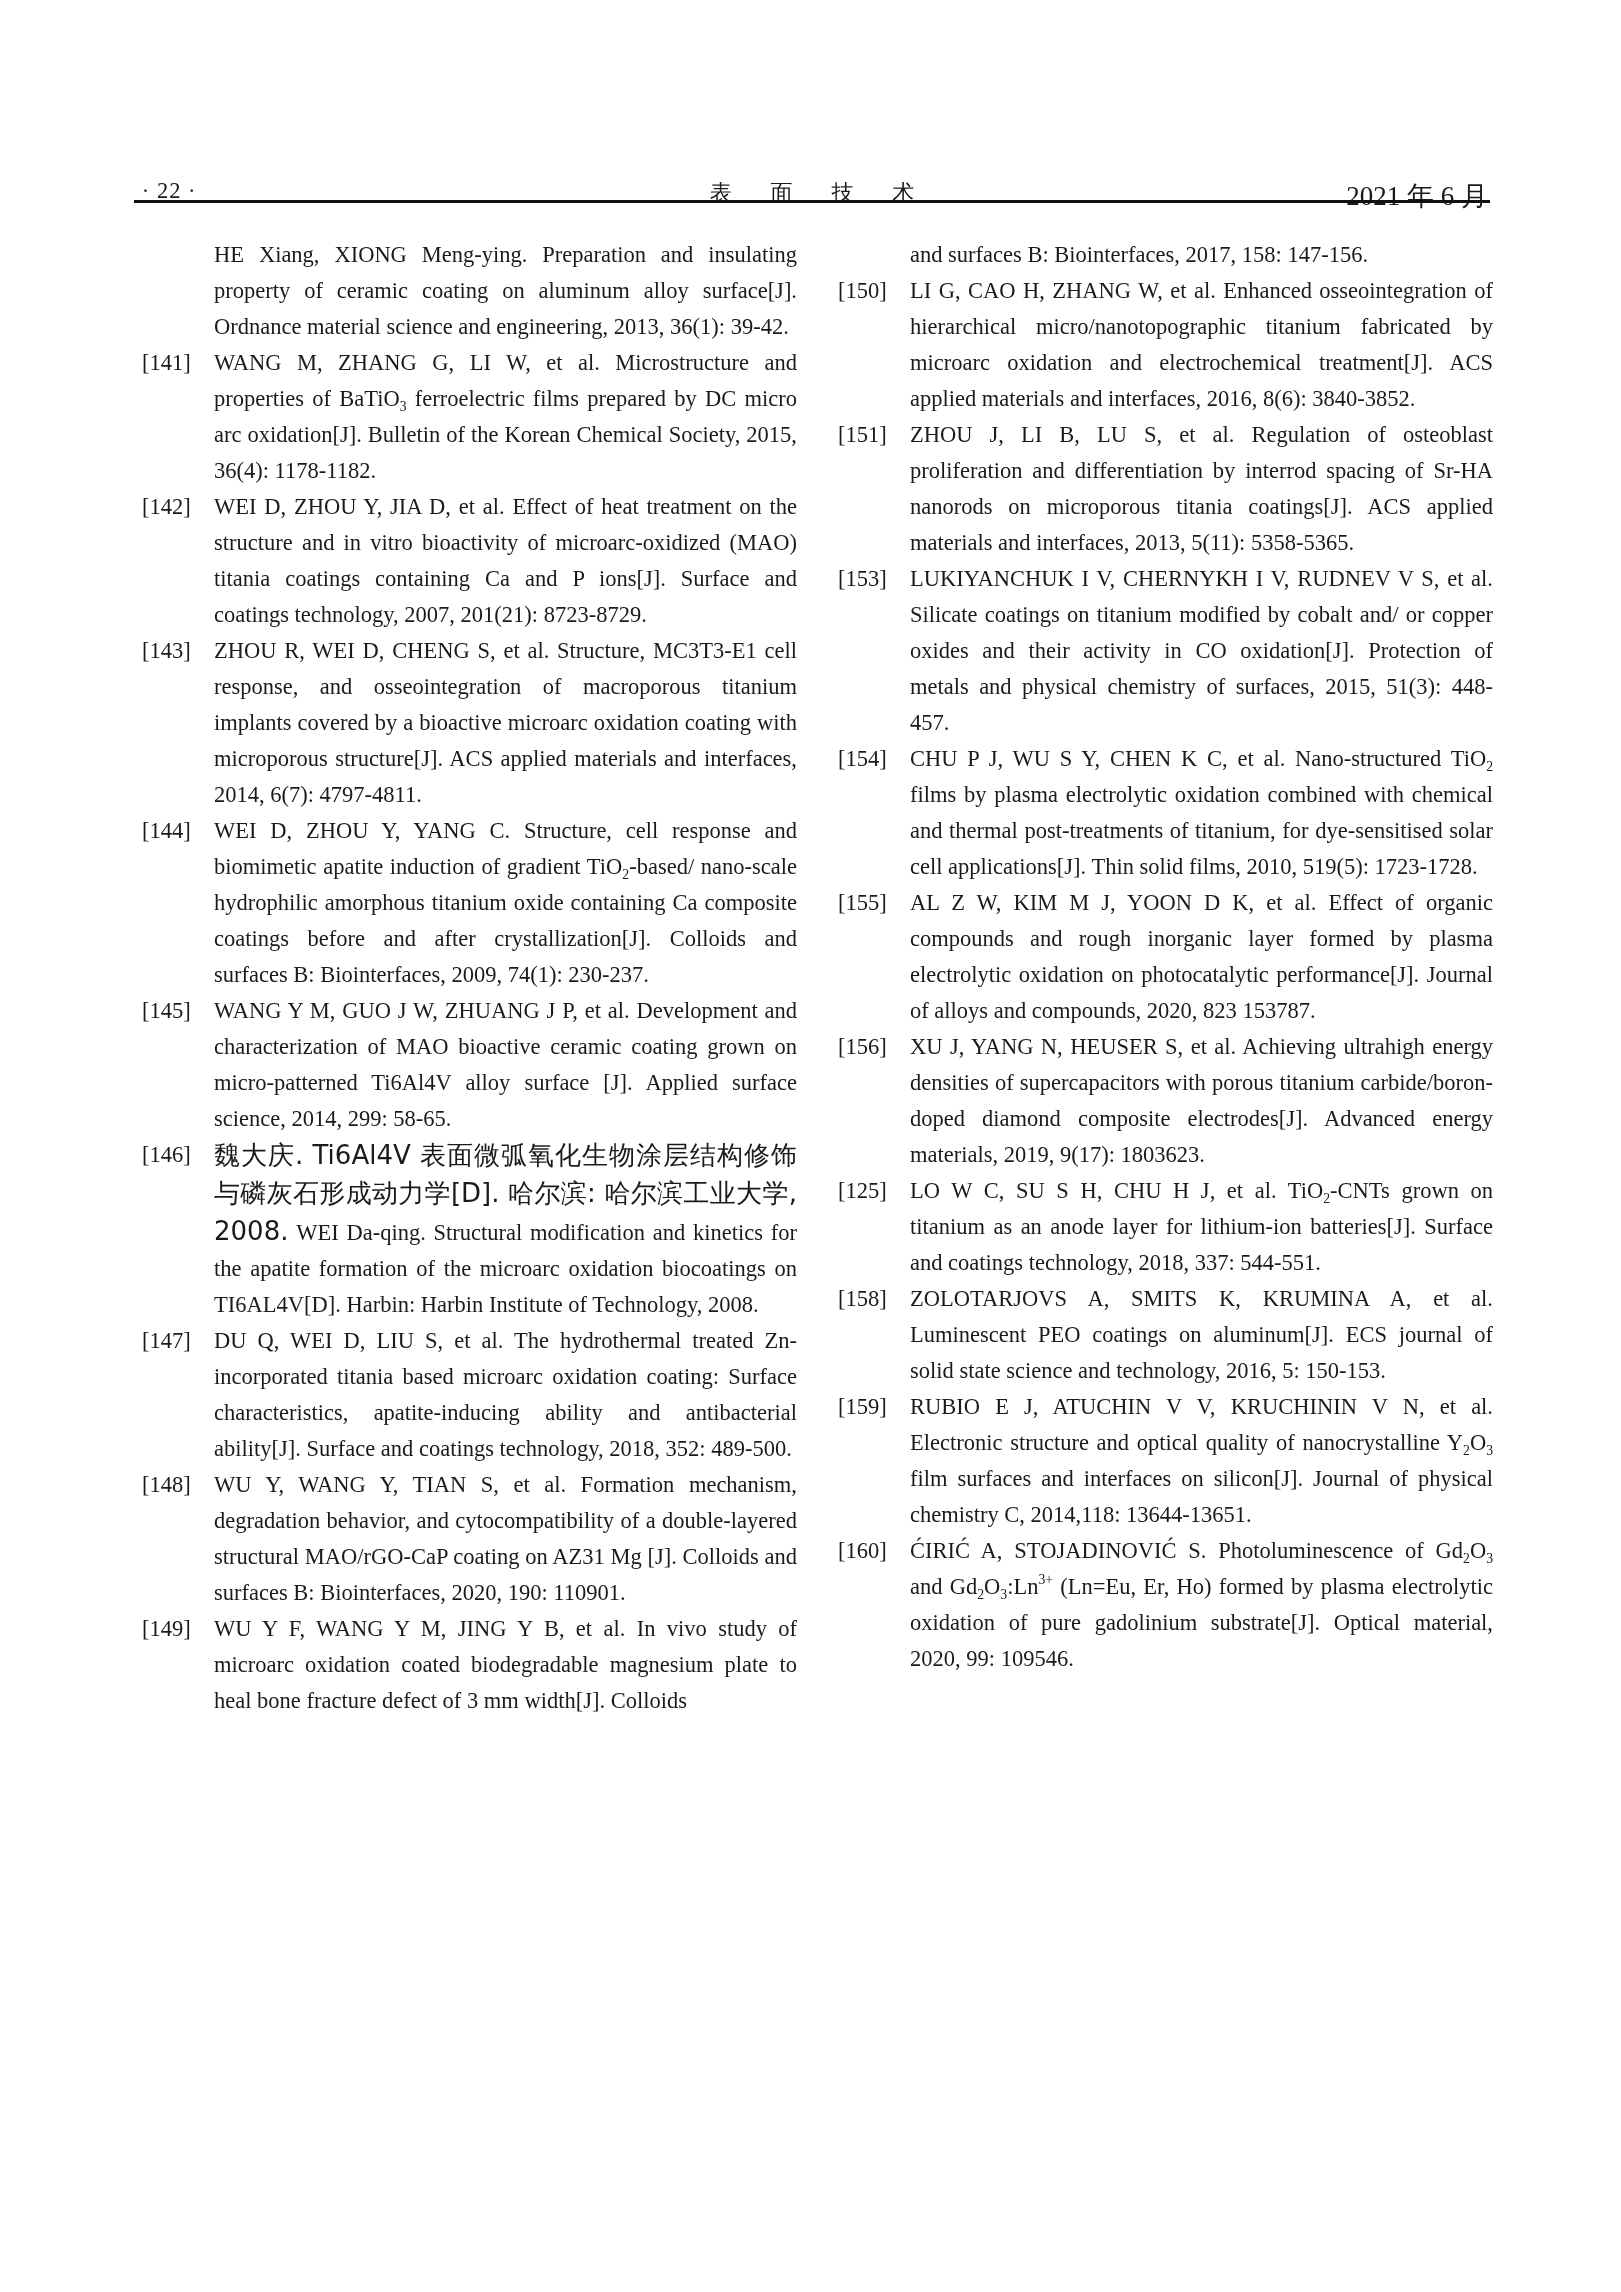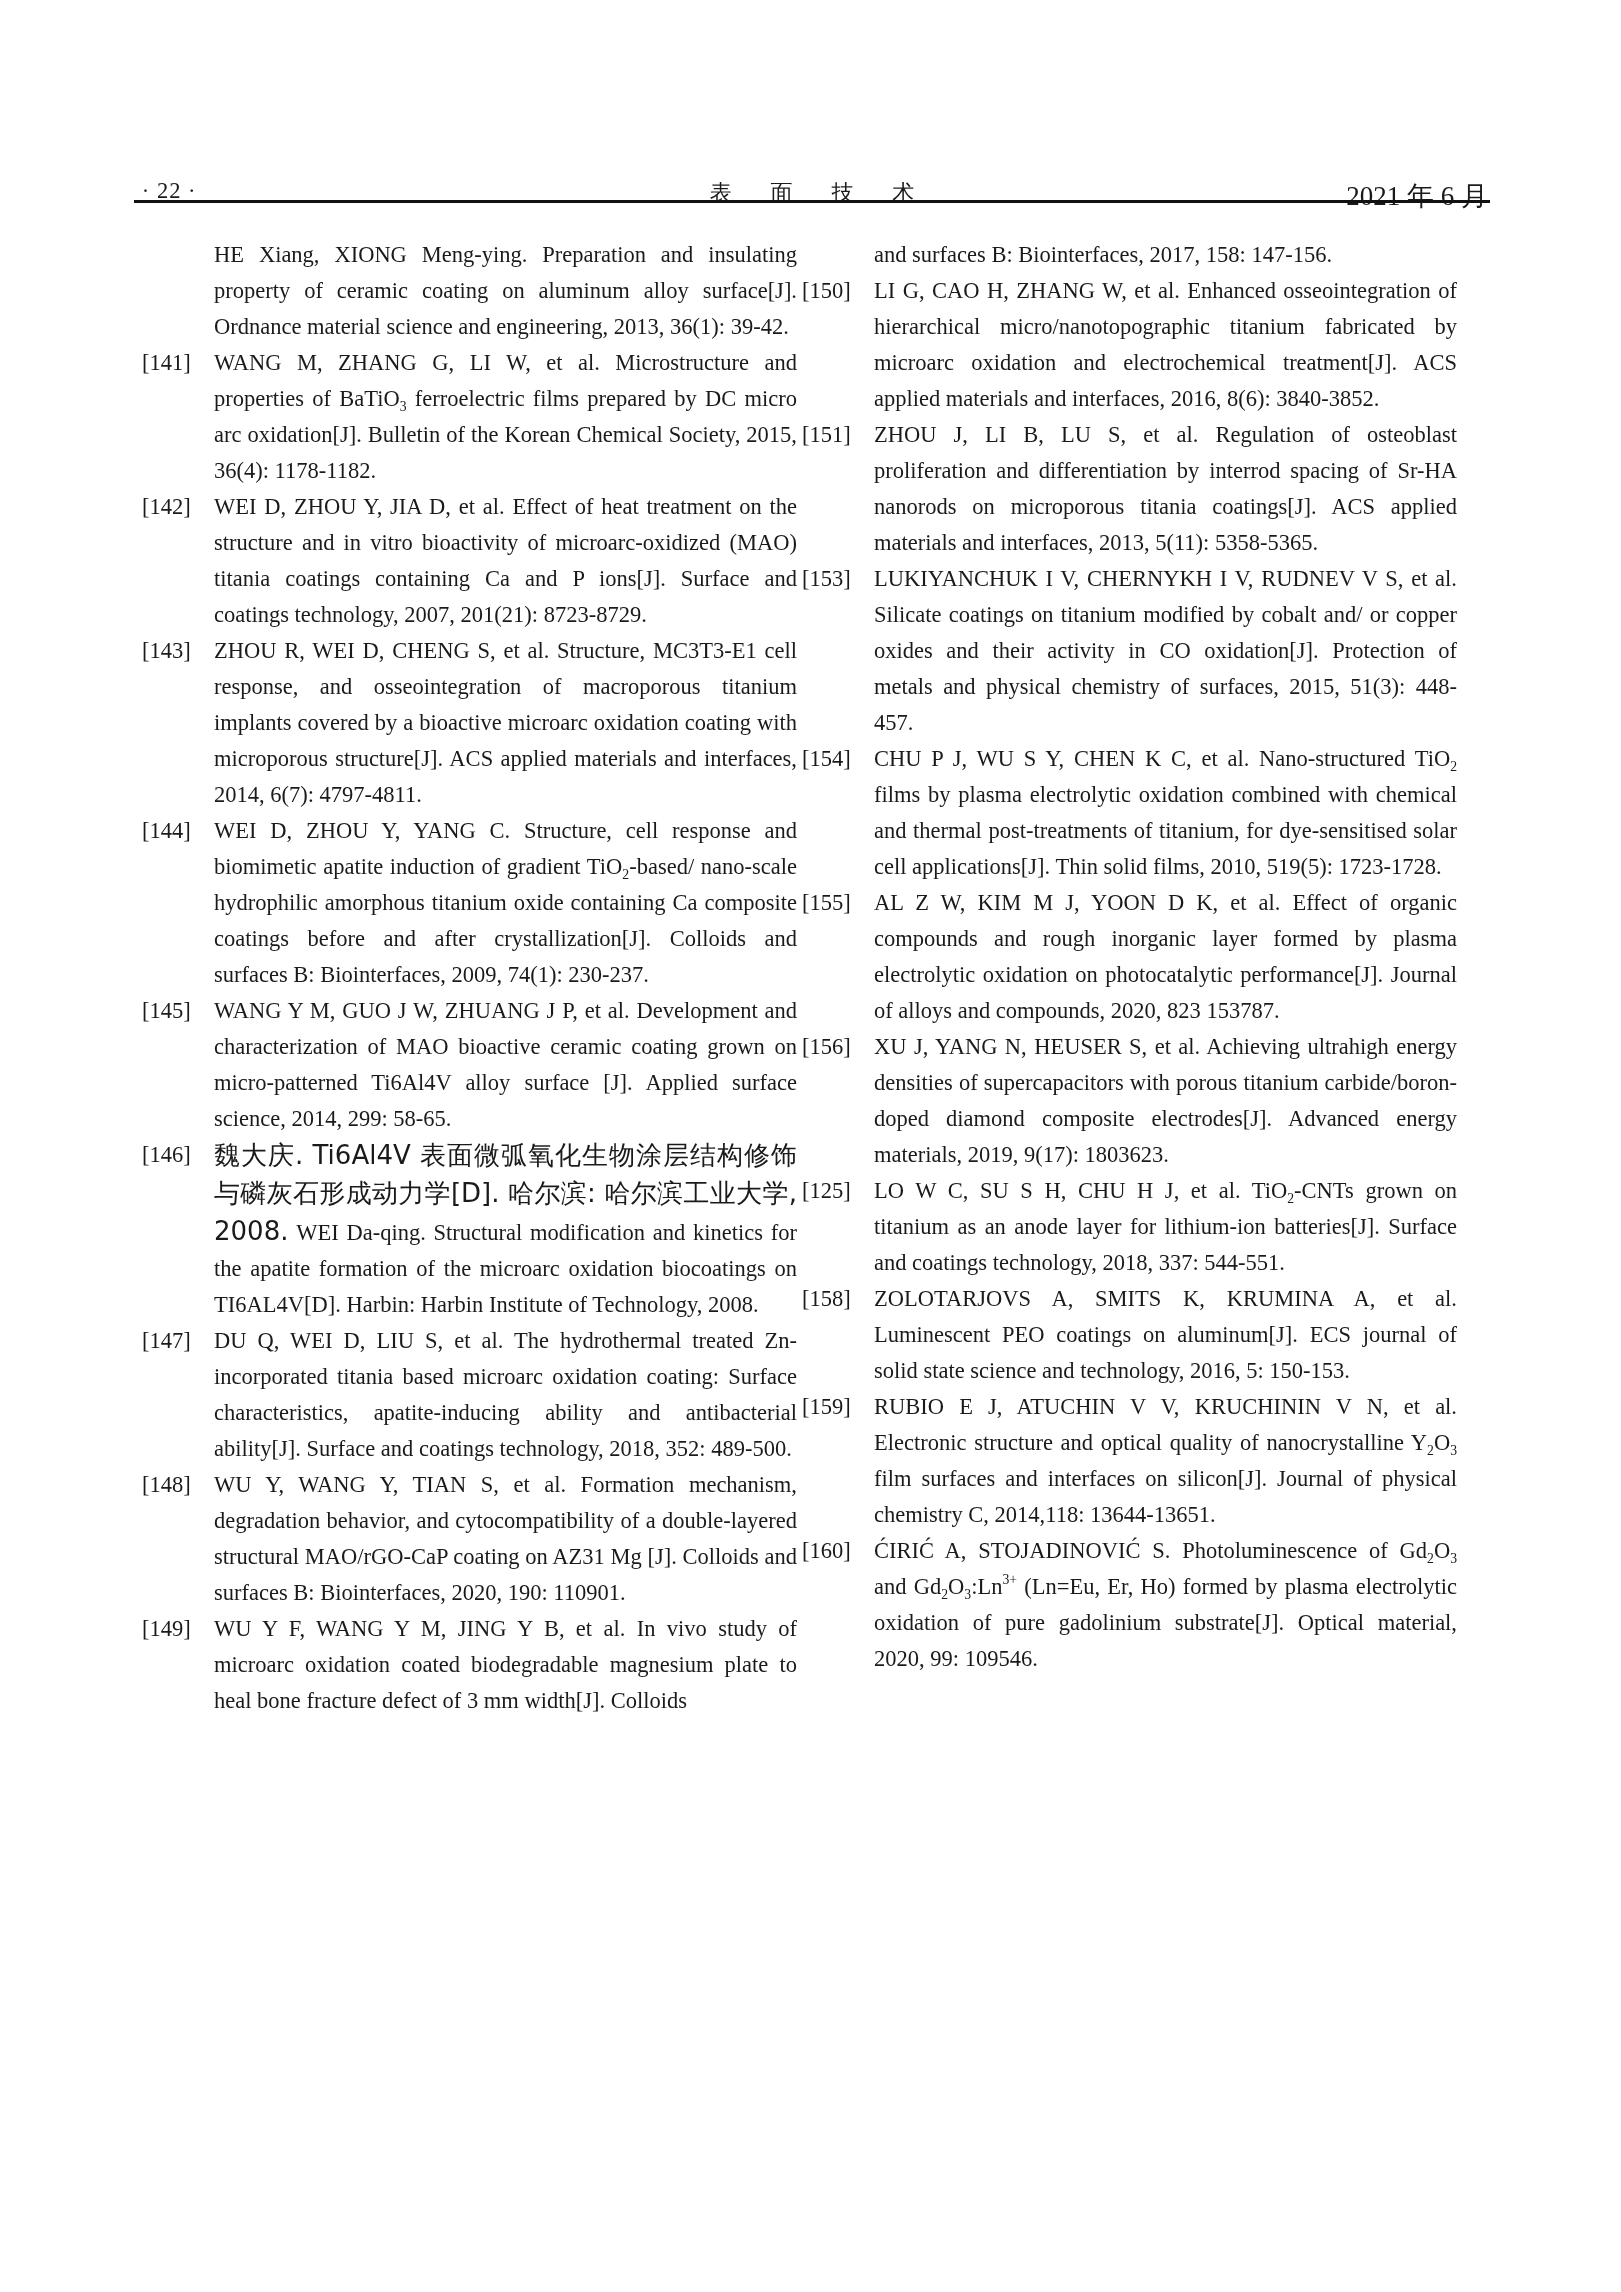--- a/index.html
+++ b/index.html
@@ -4,21 +4,21 @@
 <style>
   html, body { margin: 0; padding: 0; background: #ffffff; }
   body { width: 1621px; height: 2293px; position: relative; overflow: hidden; color: #1a1a1a; font-family: "Liberation Serif", serif; }
   .header { position: absolute; left: 134px; top: 157px; width: 1356px; height: 43px; margin-top: 19px; }
   .hdr-page { position: absolute; left: 7.8px; top: 2px; font-size: 22.5px; letter-spacing: 1px; }
   .hdr-title { position: absolute; left: 0; right: 0; top: 2px; text-align: center; font-size: 22px; letter-spacing: 16.7px; text-indent: 16.7px; }
   .hdr-date { position: absolute; right: 2px; top: 2px; font-size: 27px; }
   .rule { position: absolute; left: 134px; top: 200px; width: 1356px; height: 2.9px; background: #111; }
   .col { position: absolute; top: 237px; width: 655px; }
   .col.left { left: 142px; }
-  .col.right { left: 802px; }
+  .col.right { left: 838px; }
   .ref { position: relative; padding-left: 72px; font-size: 22.5px; line-height: 36px; text-align: justify; text-align-last: left; }
   .ref .num { position: absolute; left: 0; top: 0; }
   .ref .body { display: block; transform-origin: left top; }
   .ref sub, .ref sup { font-size: 13.7px; line-height: 0; }
   .ref sub { vertical-align: -4.9px; }
   .ref sup { vertical-align: 9.8px; }
   .cjk { font-family: "DejaVu Sans", sans-serif; font-size: 26px; }
 </style>
 </head>
 <body>

